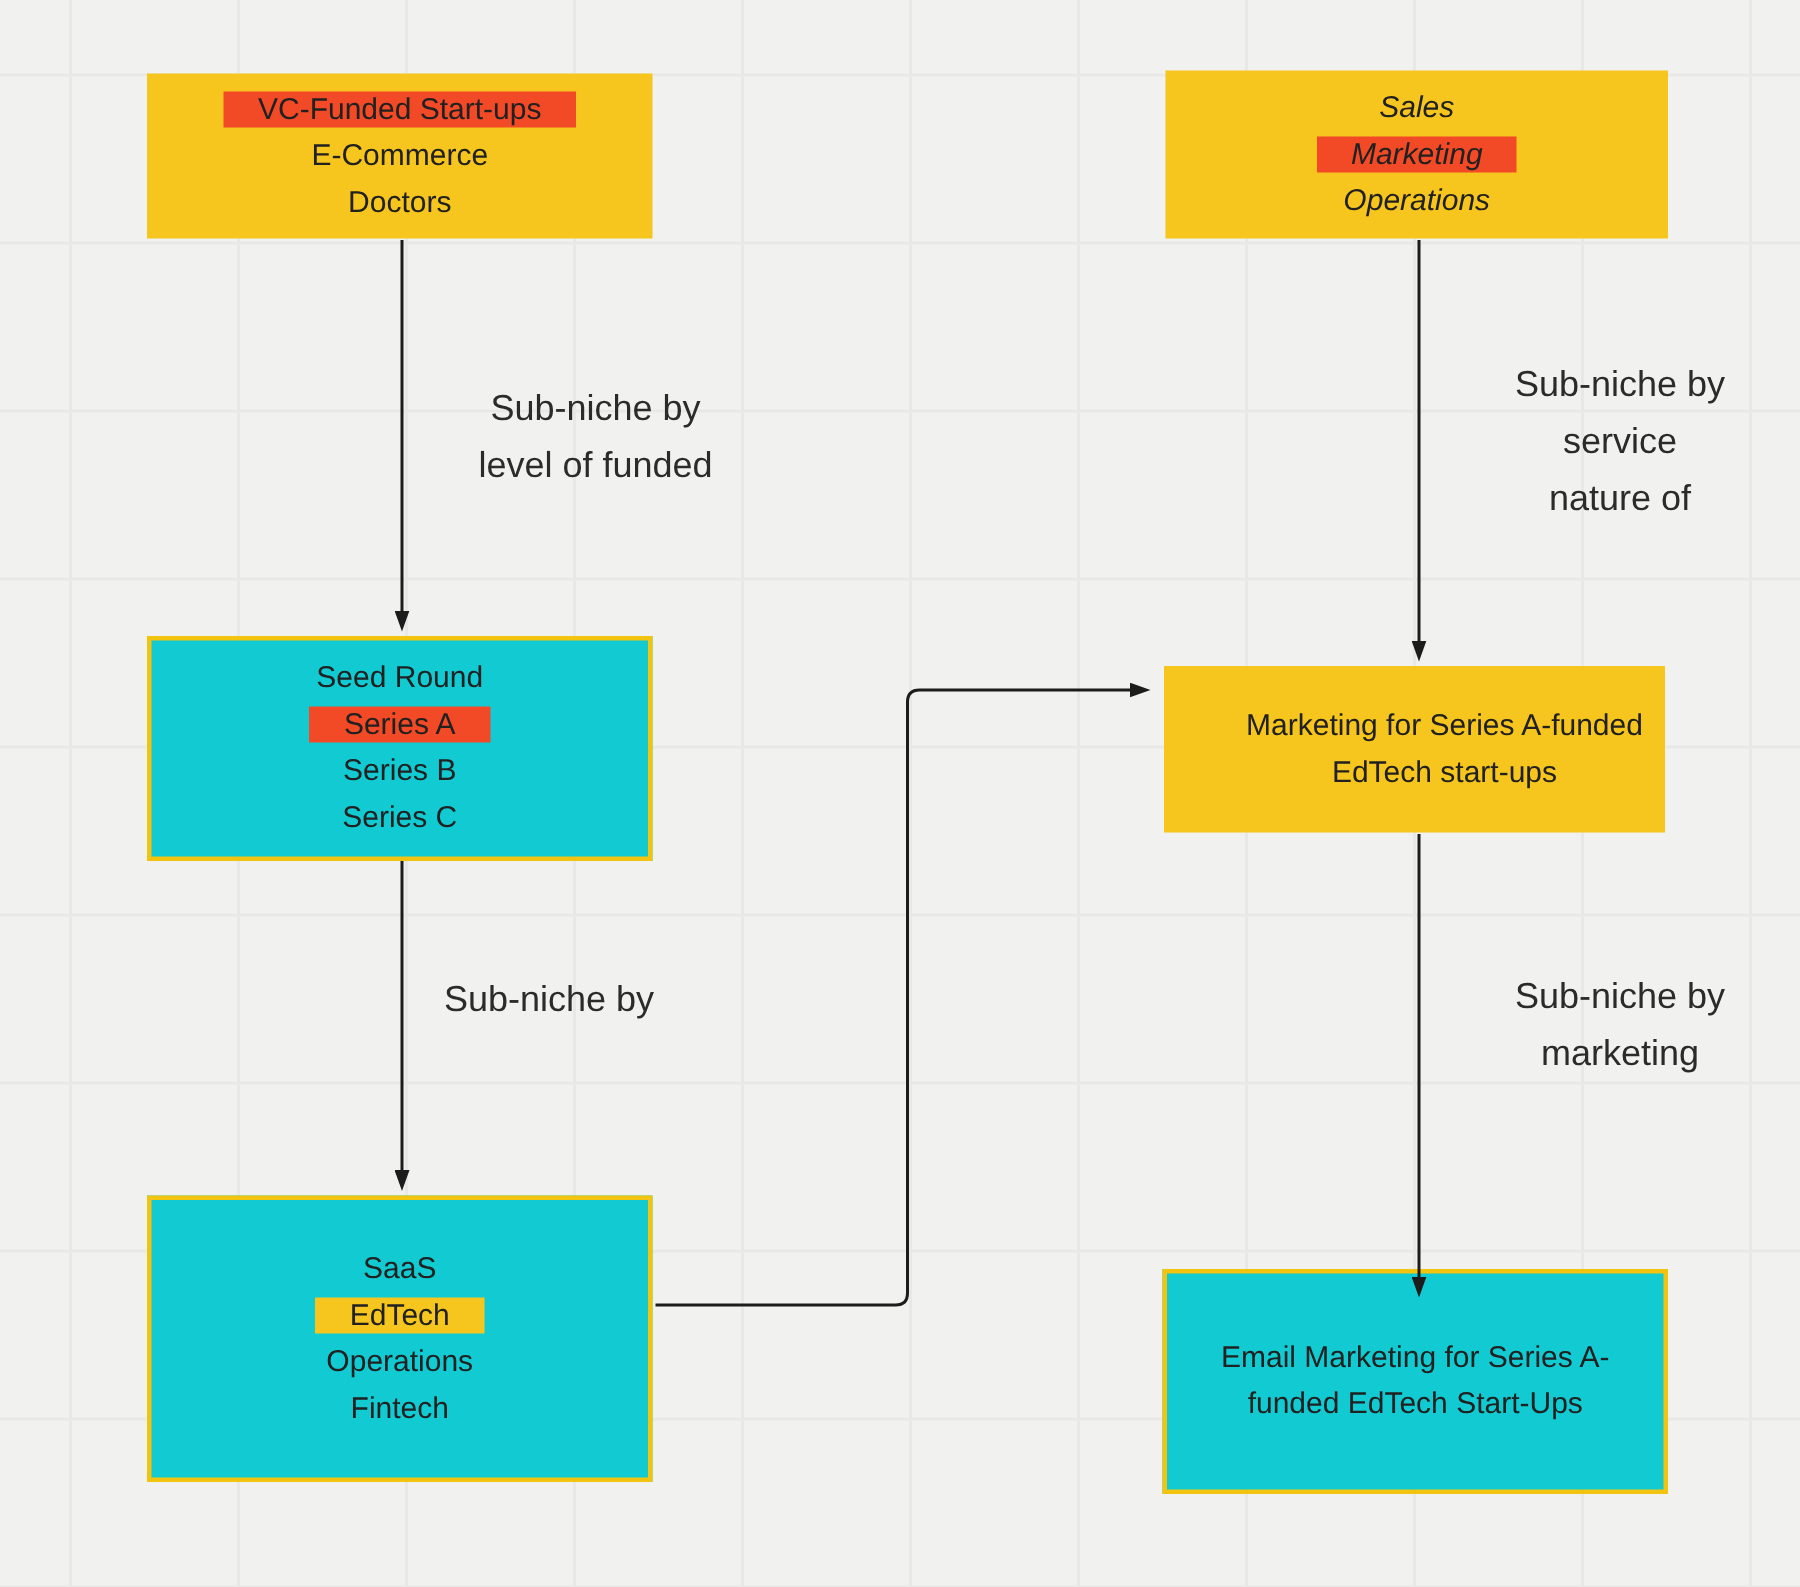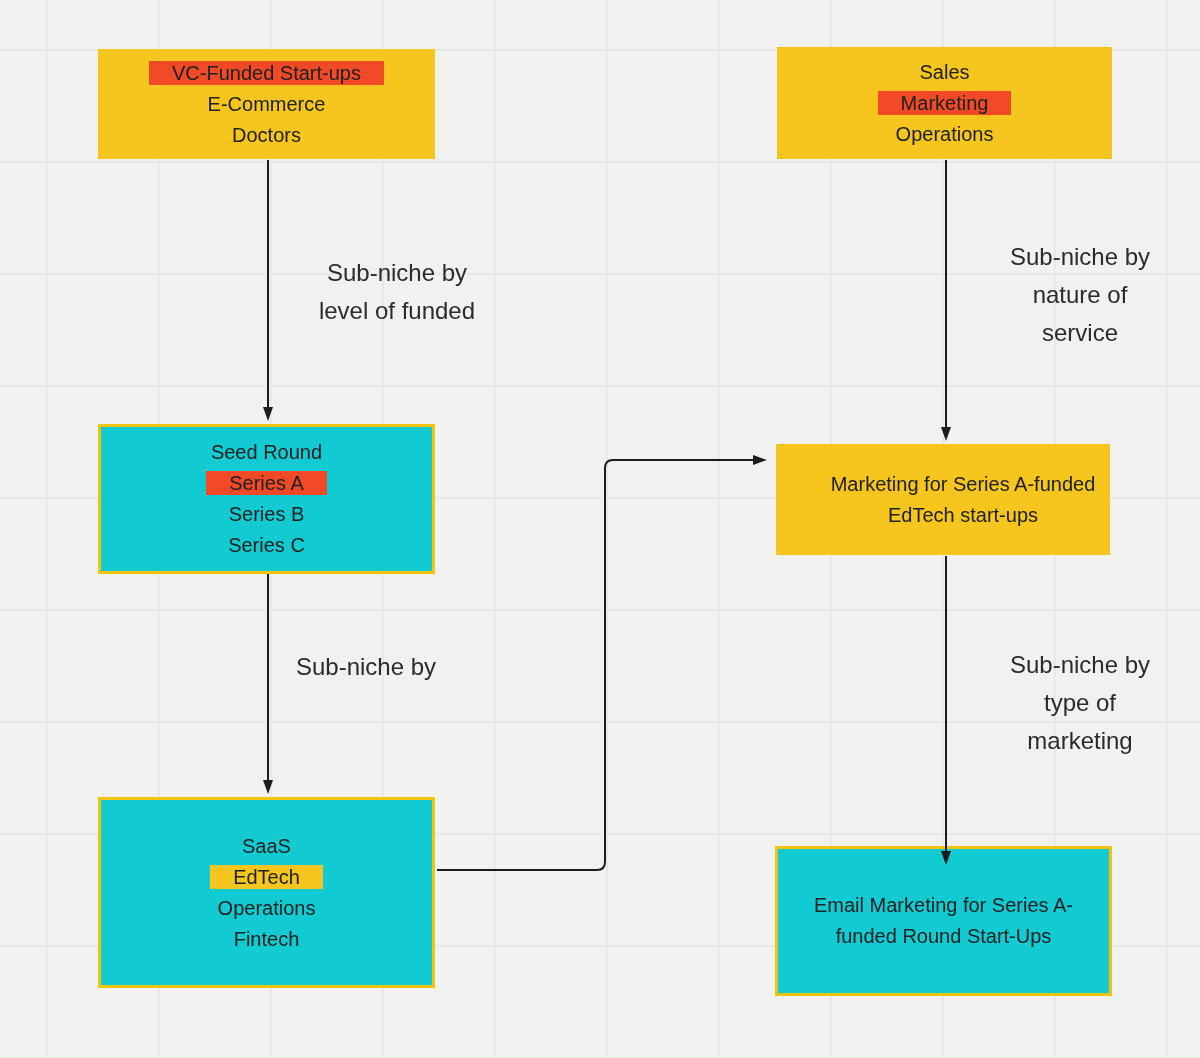--- a/index.html
+++ b/index.html
@@ -61,21 +61,21 @@
 <body>
 
 <div class="canvas">
 
   <div class="node yellow" style="left:98px; top:49px; width:337px; height:110px;">
     <span class="line"><span class="hl hl-red">VC-Funded Start-ups</span></span>
     <span class="line">E-Commerce</span>
     <span class="line">Doctors</span>
   </div>
 
-  <div class="node yellow" style="left:777px; top:47px; width:335px; height:112px;">
+  <div class="node yellow" style="left:777px; top:47px; width:335px; height:112px;font-style:italic;">
     <span class="line">Sales</span>
     <span class="line"><span class="hl hl-red">Marketing</span></span>
     <span class="line">Operations</span>
   </div>
 
   <div class="node teal" style="left:98px; top:424px; width:337px; height:150px;text-align:right;">
     <span class="line">Seed Round</span>
     <span class="line"><span class="hl hl-red">Series A</span></span>
     <span class="line">Series B</span>
     <span class="line">Series C</span>
@@ -88,41 +88,40 @@
     <span class="line">Fintech</span>
   </div>
 
   <div class="node yellow" style="left:776px; top:444px; width:334px; height:111px;padding-left:40px;">
     <span class="line">Marketing for Series A-funded</span>
     <span class="line">EdTech start-ups</span>
   </div>
 
   <div class="node teal" style="left:775px; top:846px; width:337px; height:150px;text-align:center;">
     <span class="line">Email Marketing for Series A-</span>
-    <span class="line">funded Round Start-Ups</span>
+    <span class="line">funded EdTech Start-Ups</span>
   </div>
 
   <div class="edge-label" style="left:397px; top:254px;">
     <div>Sub-niche by</div>
     <div>level of funded</div>
   </div>
 
   <div class="edge-label" style="left:1080px; top:238px;">
     <div>Sub-niche by</div>
+    <div>service</div>
     <div>nature of</div>
-    <div>service</div>
   </div>
 
   <div class="edge-label" style="left:366px; top:648px;">
     <div>Sub-niche by</div>
   </div>
 
   <div class="edge-label" style="left:1080px; top:646px;">
     <div>Sub-niche by</div>
-    <div>type of</div>
     <div>marketing</div>
   </div>
 
   <svg class="connectors" width="1200" height="1058" viewBox="0 0 1200 1058">
     <defs>
       <marker id="arrow" viewBox="0 0 14 10" markerWidth="14" markerHeight="10" refX="1" refY="5" orient="auto" markerUnits="userSpaceOnUse">
         <path d="M0 0 L14 5 L0 10 Z" fill="#1c1c1c"></path>
       </marker>
     </defs>
     <g stroke="#1c1c1c" stroke-width="2" fill="none">

